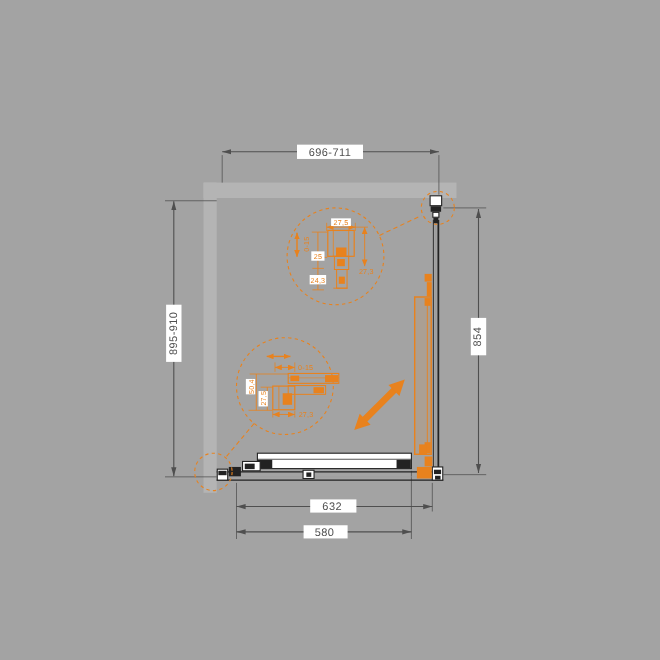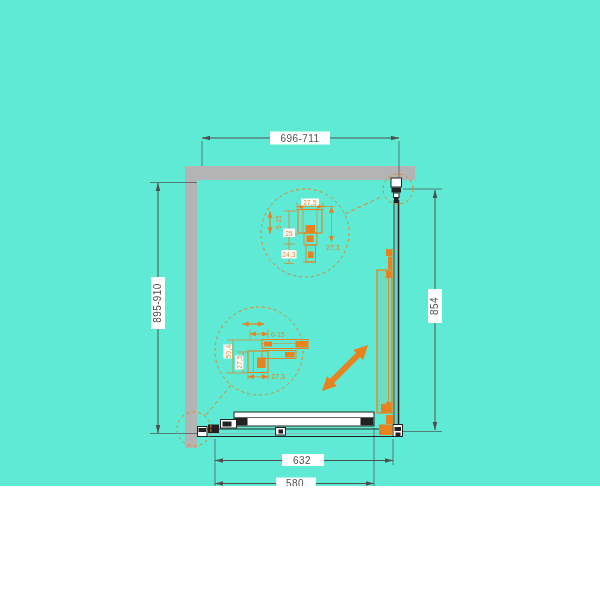--- a/index.html
+++ b/index.html
@@ -1,16 +1,16 @@
 <!DOCTYPE html>
 <html style="--accent-orange: #E8821E; --wall-gray: #B4B4B4; --dim-gray: #4F4F4F; --profile-black: #222222;"><head>
 <meta charset="utf-8">
 <style>
   html,body{margin:0;padding:0;background:#fff;}
-  .stage{position:relative;width:600px;height:486px;background:#5eead4;overflow:hidden;
+  .stage{position:relative;width:600px;height:600px;background:#a3a3a3;overflow:hidden;
          font-family:"Liberation Sans",sans-serif;}
   svg{position:absolute;left:0;top:0;}
   .wall{fill:var(--wall-gray,#B4B4B4);}
   .dln{stroke:var(--dim-gray,#4F4F4F);stroke-width:1;fill:none;}
   .dlnt{stroke:var(--dim-gray,#4F4F4F);stroke-width:.7;fill:none;}
   .daf{fill:var(--dim-gray,#4F4F4F);}
   .dtxt{font-family:"Liberation Sans",sans-serif;font-size:10px;fill:var(--dim-gray,#4F4F4F);letter-spacing:.4px;}
   .mask{fill:#fff;}
   .blk{stroke:var(--profile-black,#222);fill:#fff;stroke-width:1;}
   .blkf{fill:var(--profile-black,#222);}

